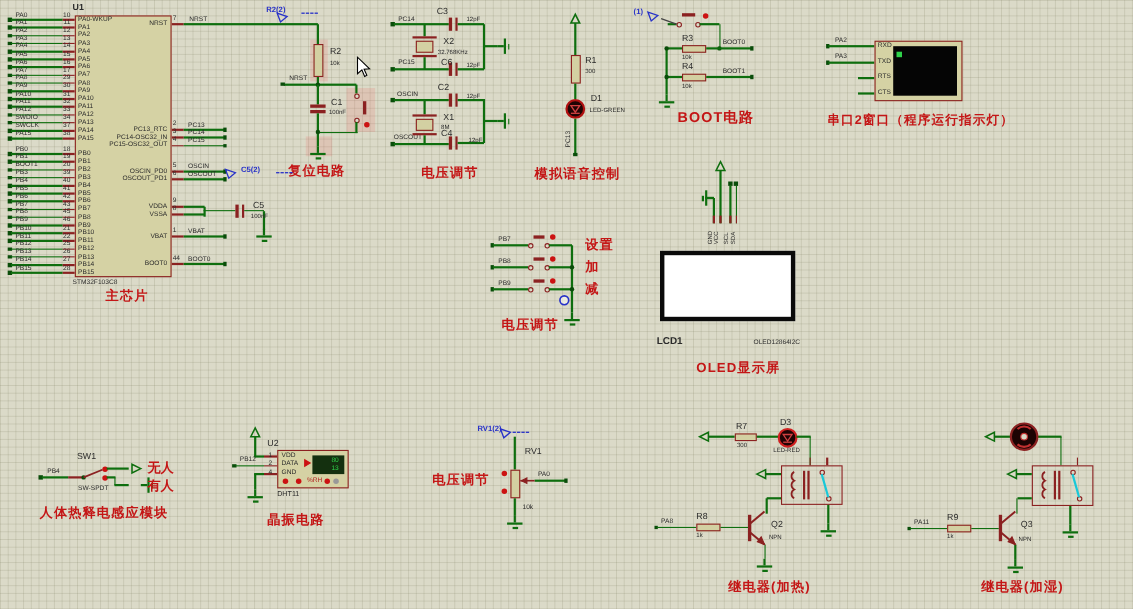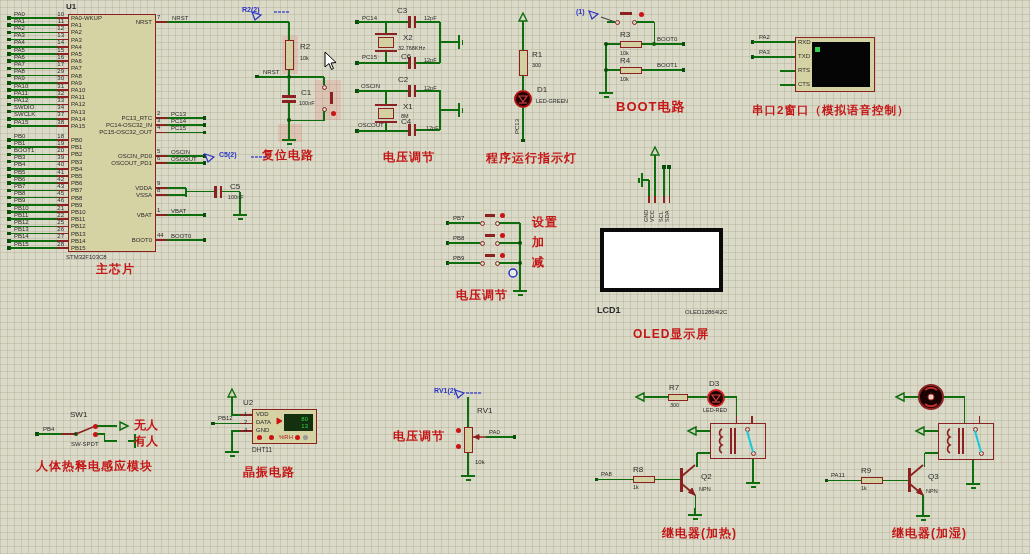--- a/index.html
+++ b/index.html
@@ -67,23 +67,23 @@
       <polygon points="916,431 924,427 924,435" stroke="#0e6e0e" stroke-width="1.4" fill="none"></polygon>
       <line x1="910" y1="476" x2="923" y2="465" stroke="#8b2121" stroke-width="1.8"></line>
       <line x1="910" y1="484" x2="923" y2="495" stroke="#8b2121" stroke-width="1.8"></line>
       <polygon points="923,495 916.5,492.5 920,488" stroke="#8b2121" stroke-width="1" fill="#8b2121"></polygon>
       <polygon points="325,52 325,67 329,63.5 331.5,69.5 333.5,68.5 331,63 336,62.5" stroke="#000" stroke-width="1" fill="#fff" style="z-index:99"></polygon>
     </svg>
 
   <div class="cap" style="left:96px;top:263px;">主芯片</div>
   <div class="cap" style="left:262px;top:149px;">复位电路</div>
   <div class="cap" style="left:383px;top:151px;">电压调节</div>
-  <div class="cap" style="left:486px;top:152px;">程序运行指示灯</div>
+  <div class="cap" style="left:486px;top:152px;">模拟语音控制</div>
   <div class="cap" style="left:616px;top:100px;font-size:13px;">BOOT电路</div>
-  <div class="cap" style="left:752px;top:104px;font-size:11.5px;">串口2窗口（模拟语音控制）</div>
+  <div class="cap" style="left:752px;top:104px;font-size:11.5px;">串口2窗口（程序运行指示灯）</div>
   <div class="cap" style="left:633px;top:328px;">OLED显示屏</div>
   <div class="cap" style="left:456px;top:289px;">电压调节</div>
   <div class="cap" style="left:36px;top:460px;">人体热释电感应模块</div>
   <div class="cap" style="left:243px;top:466px;">晶振电路</div>
   <div class="cap" style="left:393px;top:430px;">电压调节</div>
   <div class="cap" style="left:662px;top:527px;">继电器(加热)</div>
   <div class="cap" style="left:892px;top:527px;">继电器(加湿)</div>
 <div class="ab" style="left: 68px; top: 14px; width: 88px; height: 238px; border: 1.5px solid rgb(139, 33, 33); background: rgb(213, 210, 164); box-sizing: border-box; z-index: 2;"></div>
     <div class="ab t" style="left: 66px; top: 3px; font-size: 8px; font-weight: bold;">U1</div>
     <div class="ab t" style="left: 66px; top: 254px; font-size: 6px;">STM32F103C8</div>

